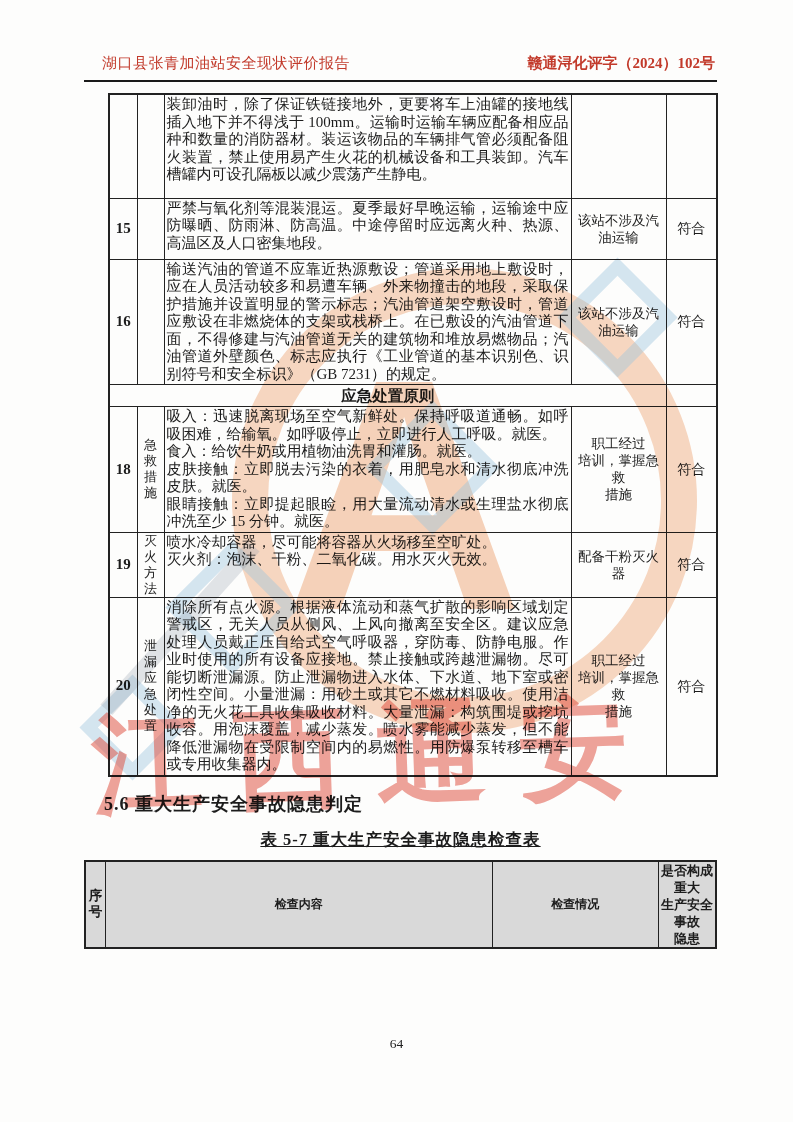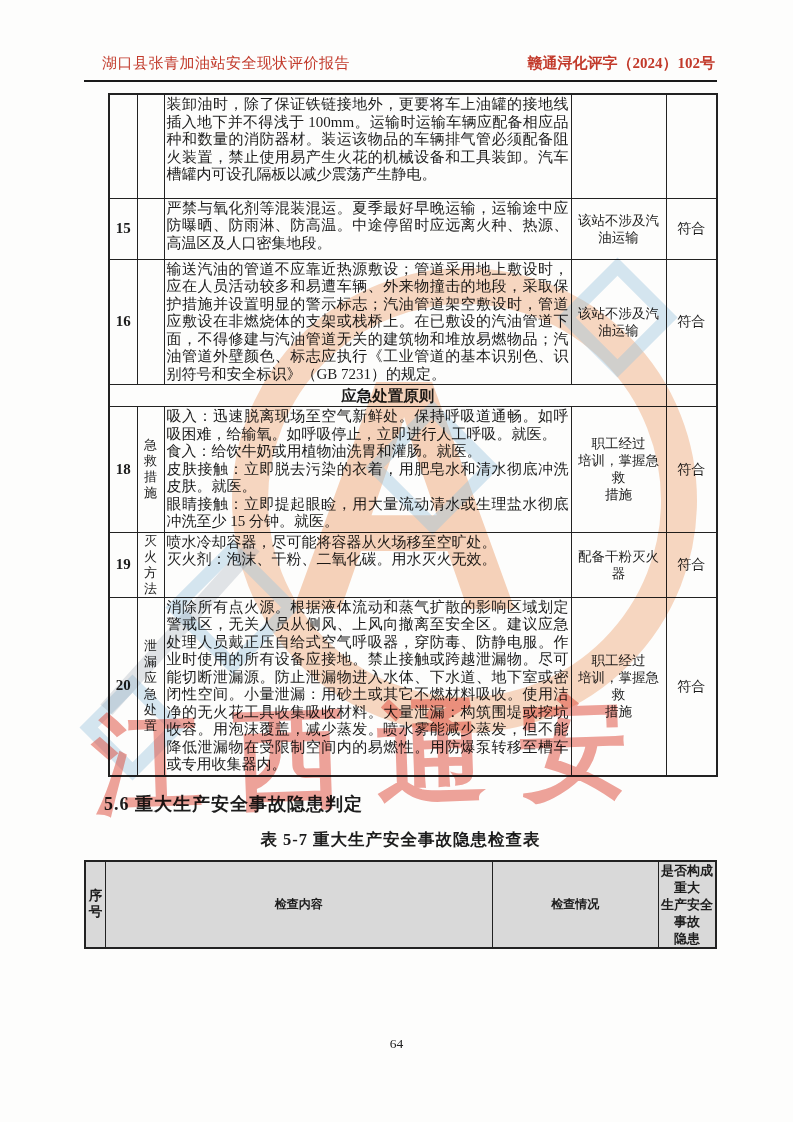--- a/index.html
+++ b/index.html
@@ -58,21 +58,21 @@
   .conclusion {
     margin-top:13px;
     font-size:16.5px; line-height:29px;
     text-align:justify; text-indent:2em;
     width:628px;
   }
   .red-period { color:#cf3b2f; }
 
   
   .sec-heading { margin:15px 0 0 20px; font-size:18px; font-weight:bold; letter-spacing:1px; }
-  .tbl-title { margin-top:13px; text-align:center; font-size:16.5px; font-weight:bold; letter-spacing:1px; }
+  .tbl-title { margin-top:13px; text-align:center; font-size:16.5px; font-weight:bold; letter-spacing:1px;text-decoration:underline; }
 
   
   .t2 { margin-top:9px; width:633px; border:2px solid #222; }
   .t2 th {
     border:1px solid #222; background:#d9d9d9;
     height:64px; vertical-align:middle; text-align:center;
     font-weight:bold; font-size:12px; line-height:18px;
     font-family:"Liberation Sans","DejaVu Sans",sans-serif;
   }
   .t2 .h-no { width:20px; font-size:13.5px; line-height:16px; padding:0 2px; }

